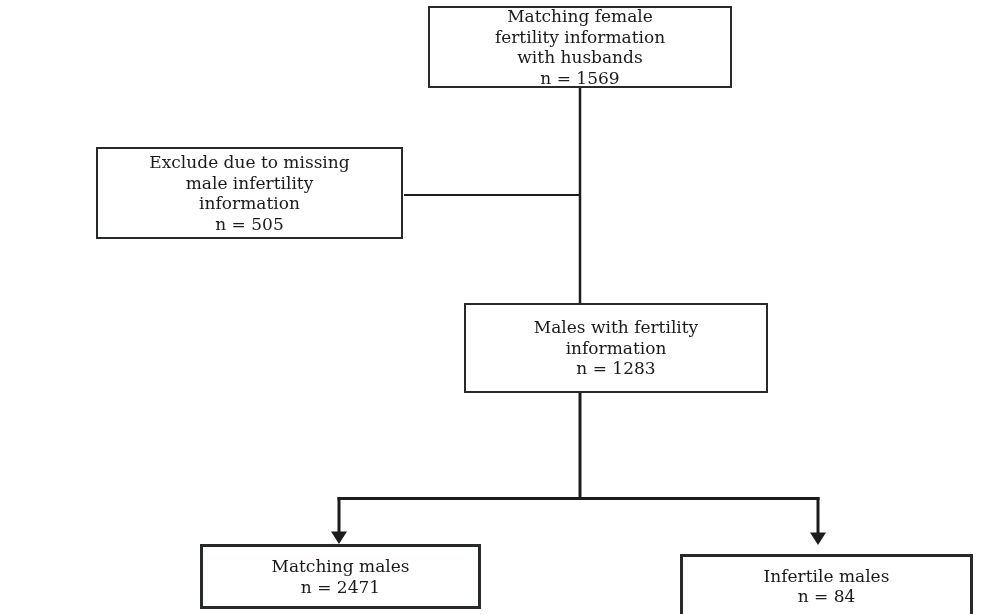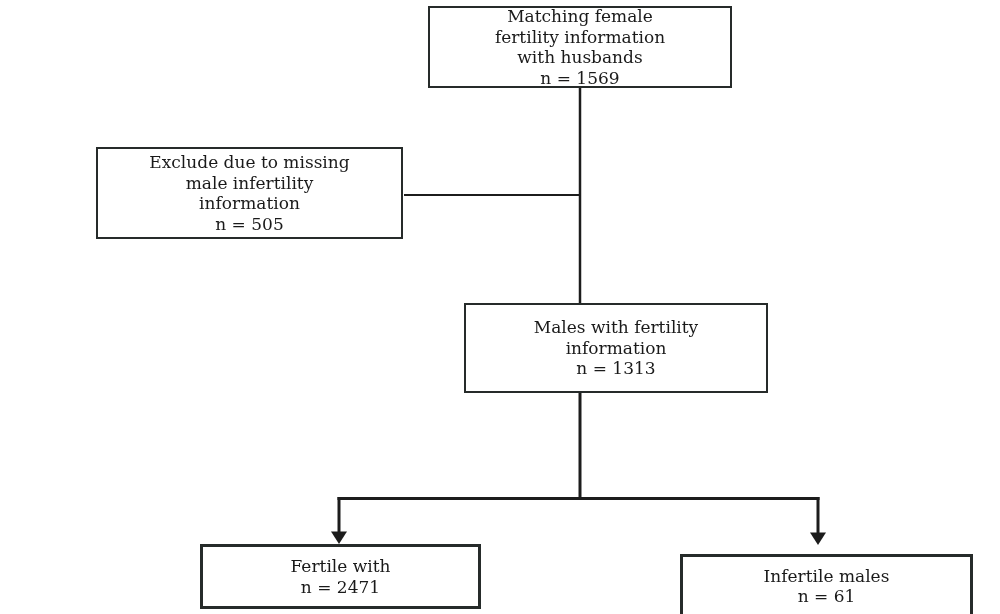--- a/index.html
+++ b/index.html
@@ -75,26 +75,26 @@
   <div class="box box-exclude">
     <div class="box-label">Exclude due to missing
 male infertility
 information</div>
     <div class="box-n">n = 505</div>
   </div>
 
   <div class="box box-middle">
     <div class="box-label">Males with fertility
 information</div>
-    <div class="box-n">n = 1313</div>
+    <div class="box-n">n = 1283</div>
   </div>
 
   <div class="box box-fertile thick">
-    <div class="box-label">Fertile with</div>
+    <div class="box-label">Matching males</div>
     <div class="box-n">n = 2471</div>
   </div>
 
   <div class="box box-infertile thick">
     <div class="box-label">Infertile males</div>
-    <div class="box-n">n = 61</div>
+    <div class="box-n">n = 84</div>
   </div>
 
 </div>
 
 </body></html>

